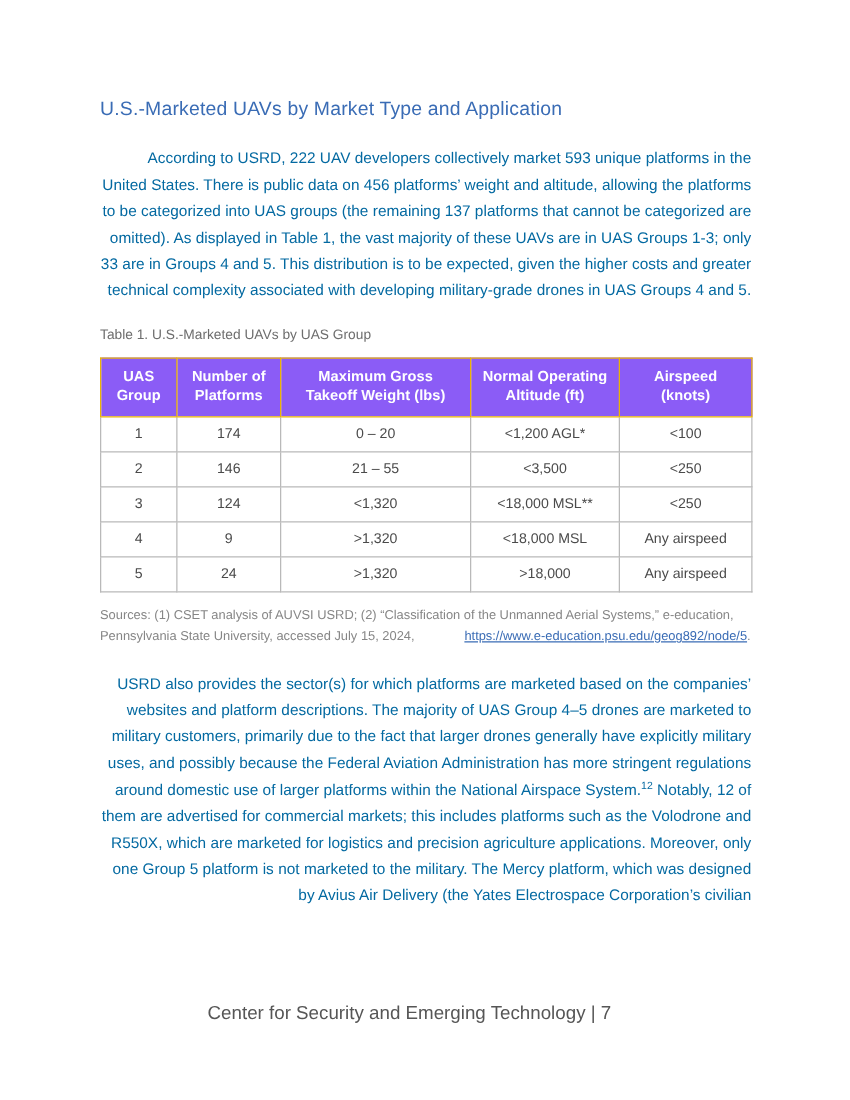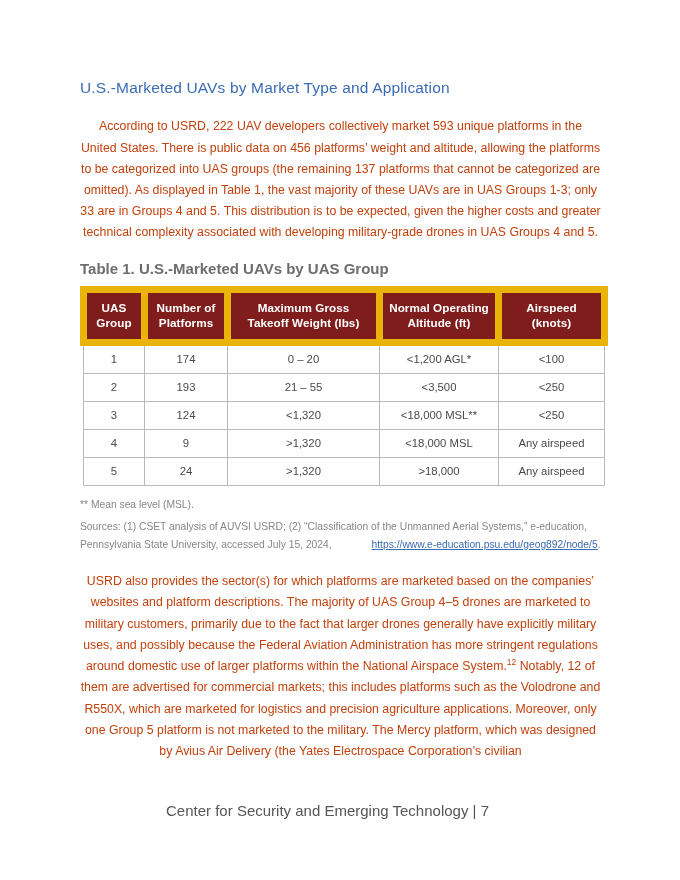--- a/index.html
+++ b/index.html
@@ -34,69 +34,68 @@
     color: #3a6cb5;
     font-size: 15.5px;
     font-weight: 400;
     letter-spacing: 0.01em;
     margin: 0 0 19px 0;
     line-height: 1.25;
   }
 
   
   .body-para {
-    color: #c2410c;
+    color: #0369a1;
     font-size: 12.3px;
     line-height: 21.2px;
     margin: 0 0 16px 0;
-    text-align: center;
+    text-align: right;
     letter-spacing: 0.002em;
   }
   .body-para:last-child { margin-bottom: 0; }
   sup.fn {
     font-size: 8.4px;
     vertical-align: super;
     line-height: 0;
   }
 
   
   .table-caption {
     color: #6d6d6d;
-    font-size: 15px;
+    font-size: 11px;
     line-height: 17px;
     margin: 0 0 9px 0;
-    font-weight: bold;
   }
 
   
   .uas-table {
     border-collapse: collapse;
     width: 521px;
     table-layout: fixed;
     margin: 0;
   }
   .uas-table col.c1 { width: 61px; }
   .uas-table col.c2 { width: 83px; }
   .uas-table col.c3 { width: 152px; }
   .uas-table col.c4 { width: 119px; }
   .uas-table col.c5 { width: 106px; }
 
   .uas-table thead th {
     background: #1council;
   }
   .uas-table thead th {
-    background: #7f1d1d;
+    background: #8b5cf6;
     color: #ffffff;
     font-size: 11.7px;
     font-weight: bold;
     line-height: 15.5px;
     padding: 7px 4px 8px 4px;
     text-align: center;
     vertical-align: middle;
-    border: 7px solid #eab308;
+    border: 1px solid #eab308;
     letter-spacing: 0.005em;
   }
   .uas-table tbody td {
     border: 1px solid #b9b9b9;
     color: #4a4a4a;
     font-size: 11.3px;
     line-height: 16px;
     text-align: center;
     vertical-align: middle;
     height: 23px;
@@ -187,21 +186,21 @@
       <tbody>
         <tr>
           <td>1</td>
           <td>174</td>
           <td>0 – 20</td>
           <td>&lt;1,200 AGL*</td>
           <td>&lt;100</td>
         </tr>
         <tr>
           <td>2</td>
-          <td>193</td>
+          <td>146</td>
           <td>21 – 55</td>
           <td>&lt;3,500</td>
           <td>&lt;250</td>
         </tr>
         <tr>
           <td>3</td>
           <td>124</td>
           <td>&lt;1,320</td>
           <td>&lt;18,000 MSL**</td>
           <td>&lt;250</td>
@@ -217,21 +216,20 @@
           <td>5</td>
           <td>24</td>
           <td>&gt;1,320</td>
           <td>&gt;18,000</td>
           <td>Any airspeed</td>
         </tr>
       </tbody>
     </table>
 
     <div class="notes">
-      <p class="note-line">** Mean sea level (MSL).</p>
       <p class="sources"><span>Sources: (1) CSET analysis of AUVSI USRD; (2) “Classification of the Unmanned Aerial Systems,” e-education, Pennsylvania State University, accessed July 15, 2024, </span><a class="src-link" href="#">https://www.e-education.psu.edu/geog892/node/5</a><span>.</span></p>
     </div>
 
     <div class="after-table-gap"></div>
 
     <p class="body-para"><span>USRD also provides the sector(s) for which platforms are marketed based on the companies’ websites and platform descriptions. The majority of UAS Group 4–5 drones are marketed to military customers, primarily due to the fact that larger drones generally have explicitly military uses, and possibly because the Federal Aviation Administration has more stringent regulations around domestic use of larger platforms within the National Airspace System.</span><sup class="fn">12</sup><span> Notably, 12 of them are advertised for commercial markets; this includes platforms such as the Volodrone and R550X, which are marketed for logistics and precision agriculture applications. Moreover, only one Group 5 platform is not marketed to the military. The Mercy platform, which was designed by Avius Air Delivery (the Yates Electrospace Corporation’s civilian</span></p>
 
   </div>
 
   <div class="page-footer">Center for Security and Emerging Technology | 7</div>

